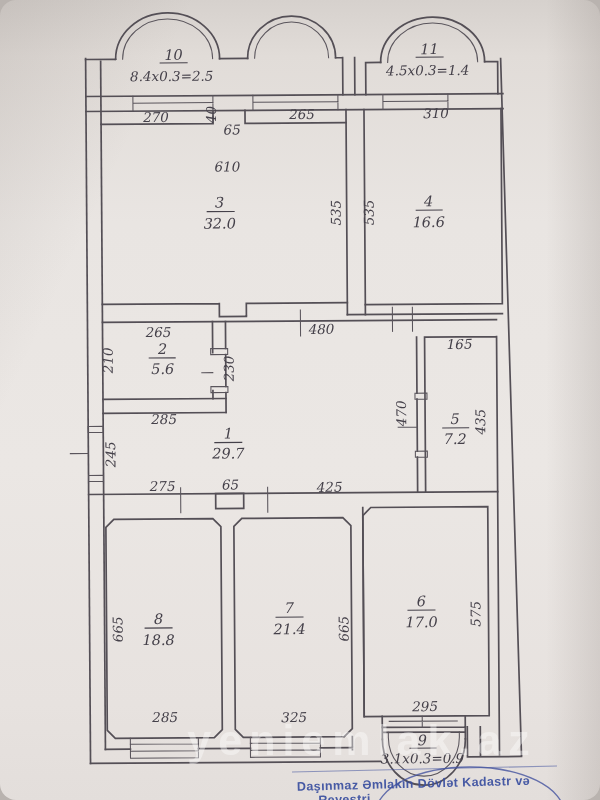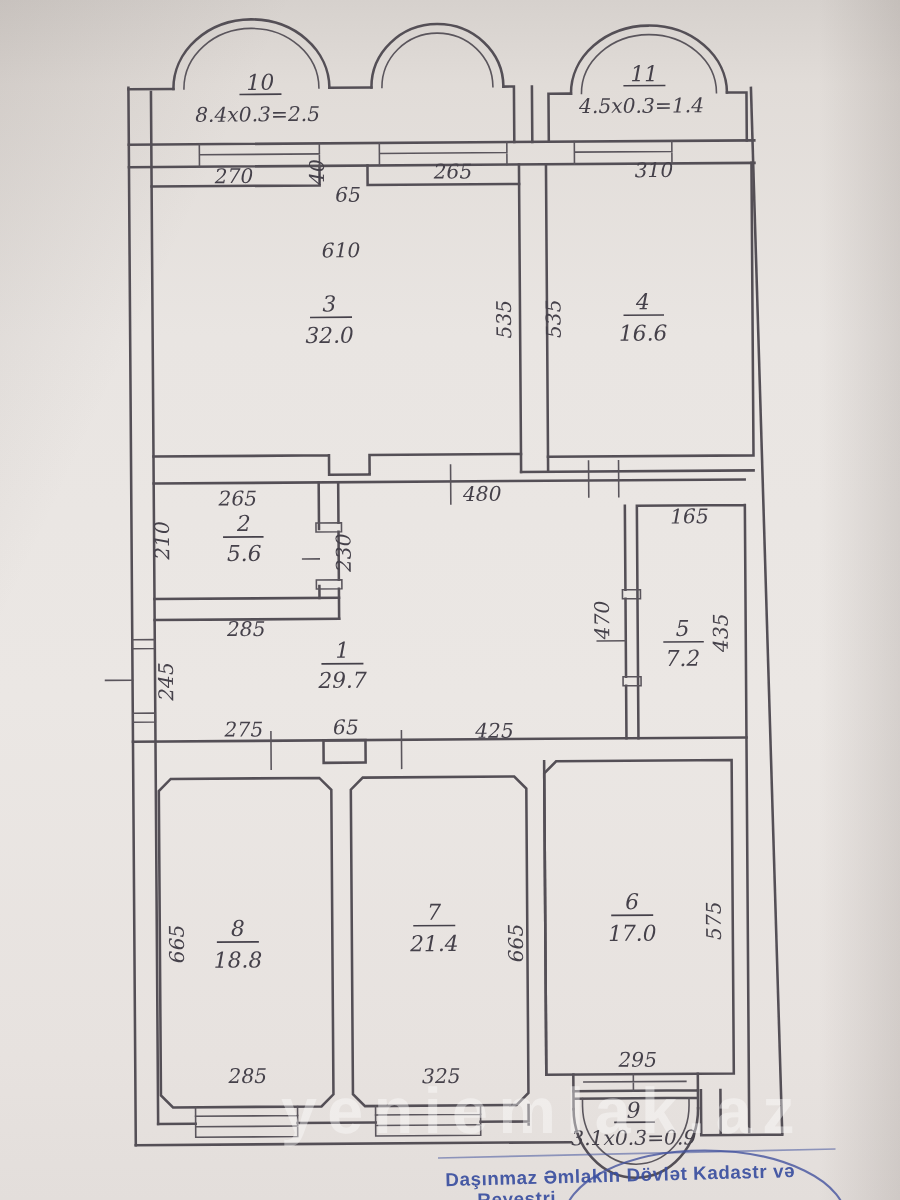--- a/index.html
+++ b/index.html
@@ -3,20 +3,21 @@
 <meta charset="utf-8">
 <style>
   html,body{margin:0;padding:0;background:#b9b3af;}
   .photo{
     position:relative;width:600px;height:800px;overflow:hidden;
     background:
       linear-gradient(to left, rgba(125,115,110,0.20), rgba(125,115,110,0.0) 9%),
       linear-gradient(115deg, rgba(110,100,95,0.14), rgba(110,100,95,0.0) 20%),
       linear-gradient(to bottom, #d6d1cd 0%, #e1dcd8 7%, #e9e5e2 28%, #ebe7e4 58%, #e7e2df 88%, #e3dedb 100%);
     font-family:"DejaVu Serif", serif;
+    border-radius:16px;
   }
   svg{position:absolute;left:0;top:0;}
   .walls path{stroke:#544f56;fill:none;stroke-width:1.7;stroke-linecap:square;}
   .thin path{stroke:#5a555c;fill:none;stroke-width:1.05;stroke-linecap:square;}
   .bars path{stroke:#45414a;fill:none;stroke-width:1.1;}
   text{fill:#45414a;font-style:italic;text-anchor:middle;}
   .dim{font-size:13.5px;}
   .num{font-size:14.5px;}
   .area{font-size:14.5px;}
   .balc{font-size:13.5px;}

